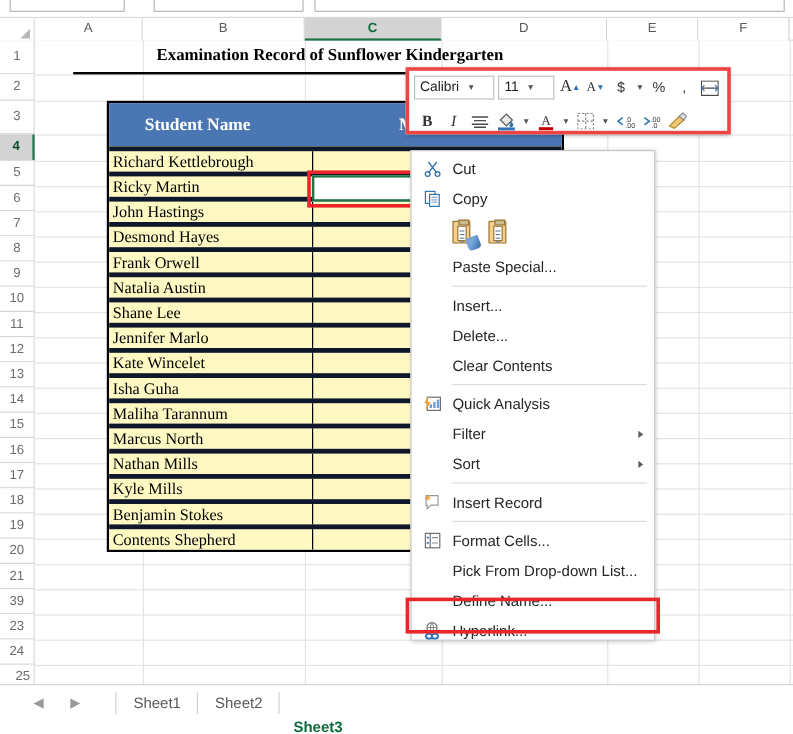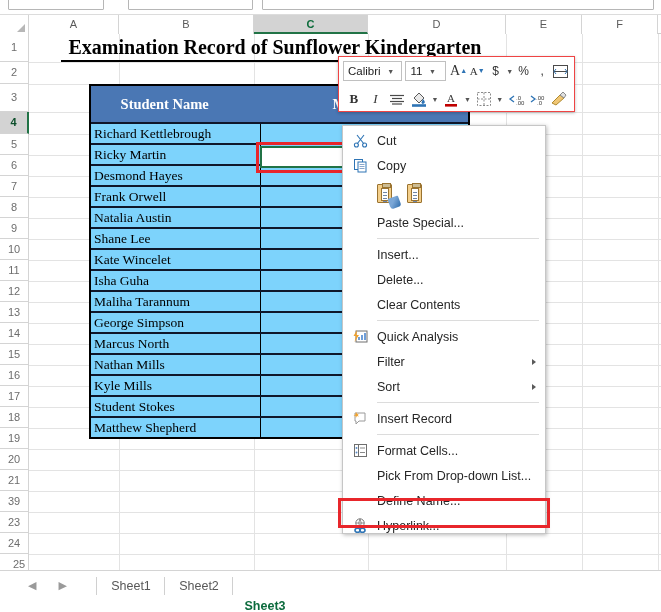--- a/index.html
+++ b/index.html
@@ -43,47 +43,47 @@
   
   .grid { position: absolute; left: 29px; top: 34px; width: 632px; height: 536px;
           background: #fff; overflow: hidden; }
   .gl-v { position: absolute; top: 0; width: 1px; height: 536px; background: #e3e3e3; }
   .gl-h { position: absolute; left: 0; width: 632px; height: 1px; background: #e3e3e3; }
 
   
   .title-cell { position: absolute; left: 32px; top: 0px; width: 428px; height: 28px;
                 border-bottom: 2px solid #000; display: flex; align-items: center;
                 justify-content: center; font-family: "Liberation Serif", serif;
-                font-weight: bold; font-size: 20px; color: #000; white-space: nowrap; }
+                font-weight: bold; font-size: 14px; color: #000; white-space: nowrap; }
 
   .tbl { position: absolute; left: 60px; top: 50px; width: 381px;
          border: 2px solid #000; }
   .tbl-hdr { display: flex; height: 36px; background: #4a77b4; gap: 48px; }
   .tbl-hdr .cell { color: #fff; font-family: "Liberation Serif", serif; font-weight: bold;
                    font-size: 14.5px; display: flex; align-items: center; justify-content: center;
                    overflow: hidden; white-space: nowrap; }
-  .tbl-row { display: flex; height: 21px; background: #7dd3fc; border-top: 2px solid #0f172a; justify-content: flex-end; }
+  .tbl-row { display: flex; height: 21px; background: #fef9c3; border-top: 4px solid #0f172a; justify-content: flex-end; }
   .tbl-row .cell { font-family: "Liberation Serif", serif; font-size: 13.5px; color: #000;
                    display: flex; align-items: center; padding-left: 3px;
                    overflow: hidden; white-space: nowrap; }
   .c-name { width: 170px; border-right: 1px solid #000; }
   .c-mark { width: 207px; }
   .tbl-hdr .c-name { border-right: 1px solid #4a77b4; }
 
   
   .selcell { position: absolute; left: 231px; top: 112px; width: 137px; height: 22px;
              border: 2px solid #217346; background: #fff; z-index: 6; }
   .selcell .handle { position: absolute; right: -3px; bottom: -3px; width: 5px; height: 5px;
              background: #217346; border: 1px solid #fff; }
   .annot-c4 { position: absolute; left: 227px; top: 108px; width: 146px; height: 31px;
              border: 3px solid #e8262b; z-index: 7; pointer-events: none; }
 
   
-  .minibar { position: absolute; left: 338px; top: 56px; width: 237px; height: 56px;
-             background: #fff; border: 1px solid #ef4444; box-shadow: 0 1px 3px rgba(0,0,0,.25);
+  .minibar { position: absolute; left: 338px; top: 56px; width: 271px; height: 56px;
+             background: #fff; border: 3px solid #ef4444; box-shadow: 0 1px 3px rgba(0,0,0,.25);
              z-index: 20; }
   .mb-row { display: flex; align-items: center; height: 28px; padding: 0 4px; }
   .mb-combo { display: flex; align-items: center; height: 20px; border: 1px solid #c0c0c0;
               background: #fff; margin-right: 3px; }
   .mb-combo .val { font-size: 11.5px; color: #222; padding: 0 4px; line-height: 18px;
                    white-space: nowrap; overflow: hidden; }
   .mb-combo .arr { width: 12px; text-align: center; font-size: 7px; color: #555; }
   .mb-btn { width: 22px; height: 22px; display: flex; align-items: center; justify-content: center;
             font-size: 12px; color: #333; position: relative; }
   .mb-btn.sm-arr { width: 11px; font-size: 7px; color: #555; }
@@ -228,69 +228,73 @@
       <div id="table-body">
           <div class="tbl-row">
             <div class="cell c-name">Richard Kettlebrough</div>
             <div class="cell c-mark"></div>
           </div>
           <div class="tbl-row">
             <div class="cell c-name">Ricky Martin</div>
             <div class="cell c-mark"></div>
           </div>
           <div class="tbl-row">
+            <div class="cell c-name">John Hastings</div>
+            <div class="cell c-mark"></div>
+          </div>
+          <div class="tbl-row">
             <div class="cell c-name">Desmond Hayes</div>
             <div class="cell c-mark"></div>
           </div>
           <div class="tbl-row">
             <div class="cell c-name">Frank Orwell</div>
             <div class="cell c-mark"></div>
           </div>
           <div class="tbl-row">
             <div class="cell c-name">Natalia Austin</div>
             <div class="cell c-mark"></div>
           </div>
           <div class="tbl-row">
             <div class="cell c-name">Shane Lee</div>
             <div class="cell c-mark"></div>
           </div>
           <div class="tbl-row">
+            <div class="cell c-name">Jennifer Marlo</div>
+            <div class="cell c-mark"></div>
+          </div>
+          <div class="tbl-row">
             <div class="cell c-name">Kate Wincelet</div>
             <div class="cell c-mark"></div>
           </div>
           <div class="tbl-row">
             <div class="cell c-name">Isha Guha</div>
             <div class="cell c-mark"></div>
           </div>
           <div class="tbl-row">
             <div class="cell c-name">Maliha Tarannum</div>
             <div class="cell c-mark"></div>
           </div>
           <div class="tbl-row">
-            <div class="cell c-name">George Simpson</div>
-            <div class="cell c-mark"></div>
-          </div>
-          <div class="tbl-row">
             <div class="cell c-name">Marcus North</div>
             <div class="cell c-mark"></div>
           </div>
           <div class="tbl-row">
             <div class="cell c-name">Nathan Mills</div>
             <div class="cell c-mark"></div>
           </div>
           <div class="tbl-row">
             <div class="cell c-name">Kyle Mills</div>
             <div class="cell c-mark"></div>
           </div>
           <div class="tbl-row">
-            <div class="cell c-name">Student Stokes</div>
-            <div class="cell c-mark"></div>
-          </div>
-          <div class="tbl-row">
-            <div class="cell c-name">Matthew Shepherd</div>
+            <div class="cell c-name">Benjamin Stokes</div>
+            <div class="cell c-mark"></div>
+          </div>
+          <div class="tbl-row">
+            <div class="cell c-name">Contents Shepherd</div>
             <div class="cell c-mark"></div>
           </div>
         </div>
     </div>
 
     <div class="selcell">
       <div class="handle"></div>
     </div>
     <div class="annot-c4"></div>
   </div>

